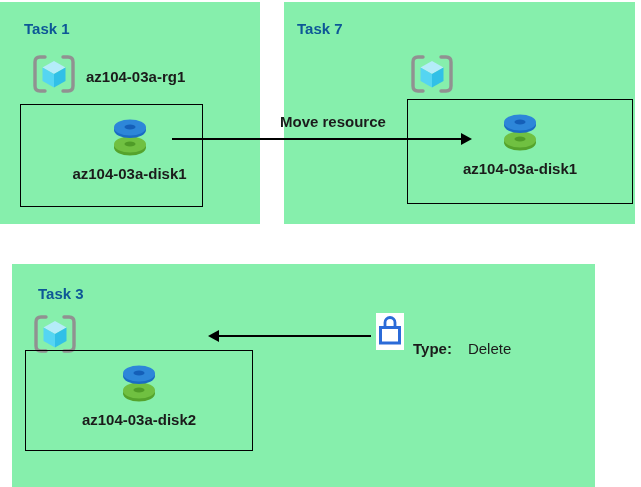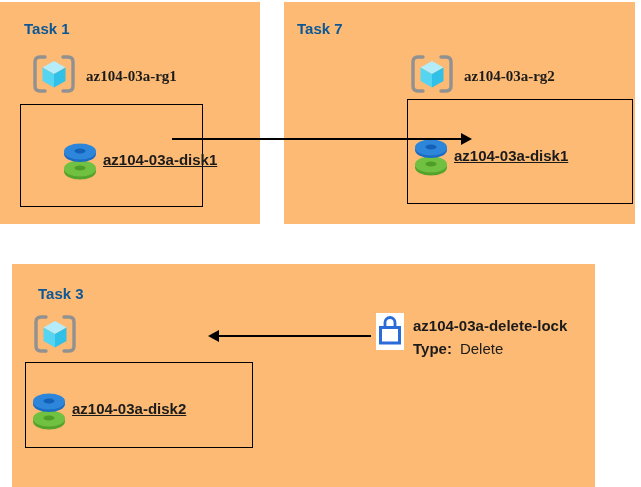--- a/index.html
+++ b/index.html
@@ -1,58 +1,58 @@
 <!DOCTYPE html>
 <html><head>
 <meta charset="utf-8">
 <style>
   html,body{margin:0;padding:0;background:#fff;}
   #canvas{
     position:relative;width:641px;height:487px;background:#ffffff;
     font-family:"Liberation Sans",sans-serif;color:#1b1b1b;overflow:hidden;
   }
-  .panel{position:absolute;background:#fdba74;text-align:center;}
+  .panel{position:absolute;background:#86efac;text-align:center;}
   #task1{left:0;top:2px;width:260px;height:222px;}
   #task2{left:284px;top:2px;width:351px;height:222px;}
   #task3{left:12px;top:264px;width:583px;height:223px;}
 
   .task-title{position:absolute;font-size:15px;font-weight:bold;color:#0d5796;white-space:nowrap;}
   #task1 .task-title{left:24px;top:6px;}
   #task2 .task-title{left:13px;top:6px;}
   #task3 .task-title{left:26px;top:9px;}
 
-  .rg-row{position:absolute;display:flex;align-items:center;gap:10px;font-family:Liberation Serif, serif;}
+  .rg-row{position:absolute;display:flex;align-items:center;gap:10px;}
   #task1 .rg-row{left:32px;top:52px;}
   #task2 .rg-row{left:126px;top:52px;}
   #task3 .rg-row{left:21px;top:50px;}
   .rg-label{font-size:15px;font-weight:bold;white-space:nowrap;}
 
   .res-box{position:absolute;border:1.5px solid #000;box-sizing:border-box;
-    display:flex;flex-direction:row;align-items:center;text-decoration:underline;}
+    display:flex;flex-direction:column;align-items:center;}
   #task1 .res-box{left:20px;top:102px;width:183px;height:103px;padding-left:36px;}
   #task2 .res-box{left:123px;top:97px;width:226px;height:105px;}
-  #task3 .res-box{left:13px;top:98px;width:228px;height:86px;}
+  #task3 .res-box{left:13px;top:86px;width:228px;height:101px;}
   .res-box .disk-wrap{margin-top:11px;line-height:0;}
   .res-label{margin-top:7px;font-size:15px;font-weight:bold;white-space:nowrap;}
 
   .h-line{position:absolute;height:2px;background:#000;}
   #arrow1-line{left:172px;top:138px;width:289px;}
   #arrow1-head{position:absolute;left:461px;top:133px;width:0;height:0;
     border-left:11px solid #000;border-top:6px solid transparent;border-bottom:6px solid transparent;}
   #move-label{position:absolute;left:280px;top:113px;font-size:15px;font-weight:bold;white-space:nowrap;}
 
   #arrow2-line{left:219px;top:335px;width:152px;}
   #arrow2-head{position:absolute;left:208px;top:330px;width:0;height:0;
     border-right:11px solid #000;border-top:6px solid transparent;border-bottom:6px solid transparent;}
 
   #lock-box{position:absolute;left:376px;top:313px;width:28px;height:37px;background:#fff;
     display:flex;align-items:center;justify-content:center;}
   #lock-name{position:absolute;left:413px;top:317px;font-size:15px;font-weight:bold;white-space:nowrap;}
   #lock-type{position:absolute;left:413px;top:340px;font-size:15px;white-space:nowrap;}
-  #lock-type .tl{font-weight:bold;margin-right:8px;}
+  #lock-type .tl{font-weight:bold;margin-right:16px;}
 </style>
 </head>
 <body>
 
 <div id="canvas">
 
   <section class="panel" id="task1">
     <h2 class="task-title">Task 1</h2>
     <div class="rg-row">
       <span>
@@ -86,21 +86,20 @@
     <div class="rg-row">
       <span>
         <svg width="44" height="40" viewBox="0 0 44 40">
           <path d="M13 3 H8 C4.6 3 3 4.6 3 8 V32 C3 35.4 4.6 37 8 37 H13" fill="none" stroke="#919191" stroke-width="3.4" stroke-linecap="round"></path>
           <path d="M31 3 H36 C39.4 3 41 4.6 41 8 V32 C41 35.4 39.4 37 36 37 H31" fill="none" stroke="#919191" stroke-width="3.4" stroke-linecap="round"></path>
           <polygon points="22,7 33.5,13.5 22,20 10.5,13.5" fill="#b5ecf9"></polygon>
           <polygon points="10.5,13.5 22,20 22,33.5 10.5,27" fill="#55d5f2"></polygon>
           <polygon points="33.5,13.5 22,20 22,33.5 33.5,27" fill="#31c0e7"></polygon>
         </svg>
       </span>
-      <span class="rg-label">az104-03a-rg2</span>
     </div>
     <div class="res-box">
       <span class="disk-wrap">
         <svg width="46" height="42" viewBox="0 0 46 42">
           <ellipse cx="23" cy="31.5" rx="16" ry="8" fill="#55a32c"></ellipse>
           <ellipse cx="23" cy="28.5" rx="16" ry="8" fill="#70c041"></ellipse>
           <ellipse cx="23" cy="28" rx="5.5" ry="2.4" fill="#4f9c27"></ellipse>
           <ellipse cx="23" cy="14" rx="16" ry="8" fill="#1a6cc4"></ellipse>
           <ellipse cx="23" cy="11.5" rx="16" ry="8" fill="#2d86d9"></ellipse>
           <ellipse cx="23" cy="11" rx="5.5" ry="2.4" fill="#145fb8"></ellipse>
@@ -133,30 +132,30 @@
           <ellipse cx="23" cy="11.5" rx="16" ry="8" fill="#2d86d9"></ellipse>
           <ellipse cx="23" cy="11" rx="5.5" ry="2.4" fill="#145fb8"></ellipse>
         </svg>
       </span>
       <span class="res-label">az104-03a-disk2</span>
     </div>
   </section>
 
   <div class="h-line" id="arrow1-line"></div>
   <div id="arrow1-head"></div>
+  <div id="move-label">Move resource</div>
 
   <div class="h-line" id="arrow2-line"></div>
   <div id="arrow2-head"></div>
 
   <div id="lock-box">
     <span>
       <svg width="28" height="36" viewBox="0 0 28 36">
         <path d="M9 16 V10.5 A5 5 0 0 1 19 10.5 V16" fill="none" stroke="#2b6bd8" stroke-width="2.8"></path>
         <rect x="4.5" y="15.5" width="19" height="15.5" fill="#ffffff" stroke="#2b6bd8" stroke-width="3"></rect>
       </svg>
     </span>
   </div>
-  <div id="lock-name">az104-03a-delete-lock</div>
   <div id="lock-type">
     <span class="tl">Type:</span><span>Delete</span>
   </div>
 
 </div>
 
 </body></html>

